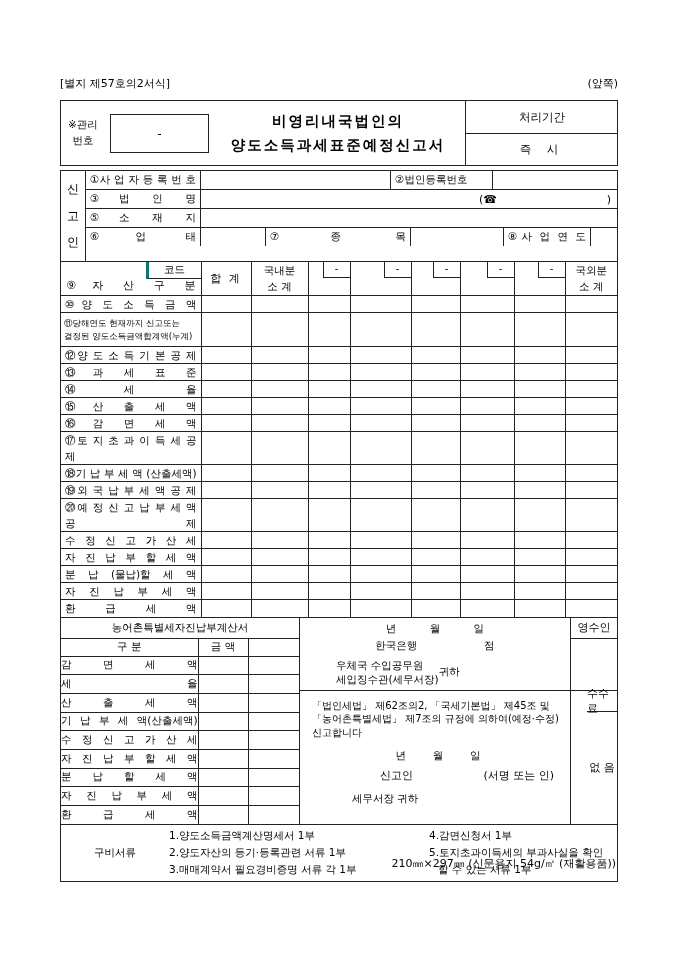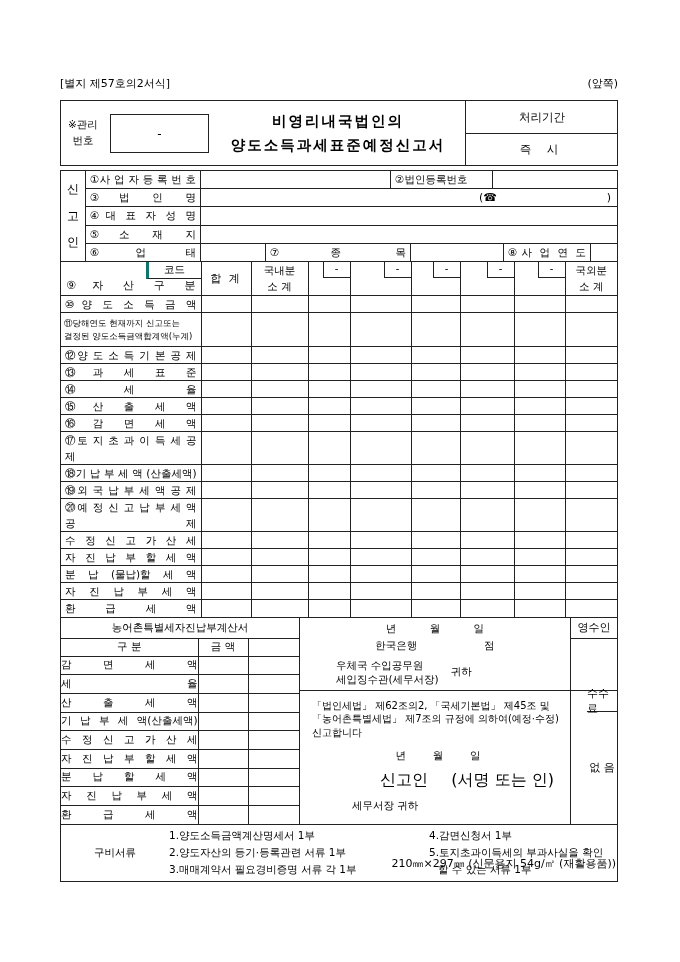--- a/index.html
+++ b/index.html
@@ -64,29 +64,29 @@
   .farm-title { text-align:center; font-size:11px; height:20px; }
   .farm-head { height:17px; text-align:center; }
   .farm-lbl { text-align:justify; text-align-last:justify; padding:0 5px; }
   .rightarea { flex:1; border-left:1px solid #222; display:flex; flex-direction:column; }
   .receipt { height:72px; border-bottom:1px solid #222; display:flex; }
   .receipt-main { width:271px; border-right:1px solid #222; font-size:10.5px; padding-top:4px; box-sizing:border-box; }
   .r-date { text-align:center; white-space:pre; }
   .r-bank { text-align:center; white-space:pre; margin-top:3px; }
   .r-addr { display:flex; align-items:center; margin-top:5px; padding-left:36px; }
   .r-addr-lines { line-height:1.35; }
-  .r-gwiha { margin-left:12px; }
+  .r-gwiha { }
   .receipt-side { flex:1; display:flex; flex-direction:column; }
   .side-label { height:20px; border-bottom:1px solid #222; display:flex; align-items:center;
                 justify-content:center; font-size:11px; }
   .declbox { flex:1; display:flex;gap:16px; }
   .decl-main2 { width:271px; border-right:1px solid #222; font-size:10px; padding:8px 6px 0 12px;
                 box-sizing:border-box; line-height:1.35; }
   .d-date { text-align:center; white-space:pre; margin-top:9px; font-size:10.5px; }
-  .sigrow { display:flex; margin-top:7px; font-size:16px; padding:0 10px 0 68px; }
+  .sigrow { display:flex; margin-top:7px; font-size:11px; padding:0 10px 0 68px; }
   .signote { margin-left:auto; }
   .d-recip { margin-top:7px; padding-left:40px; font-size:10.5px; }
   .fee-side { flex:1; display:flex; flex-direction:column; }
   .fee-value { flex:1; display:flex; align-items:center; justify-content:center; font-size:11px; }
   
   .attach { border-top:1px solid #222; height:56px; display:flex; align-items:center; font-size:10.5px; }
   .attach-label { width:108px; text-align:center; }
   .attach-left { width:260px; line-height:1.6; }
   .attach-right { flex:1; line-height:1.6; }
   .indent { padding-left:9px; }
@@ -137,24 +137,20 @@
           <div class="dcell dvalue grow"></div>
         </div>
         <div class="decl-row">
           <div class="dcell dlabel w115">③법 인 명</div>
           <div class="dcell dvalue grow">
             <span class="phone">
               <span>(☎</span>
               <span>)</span>
             </span>
           </div>
-        </div>
-        <div class="decl-row">
-          <div class="dcell dlabel w115">④대 표 자 성 명</div>
-          <div class="dcell dvalue grow"></div>
         </div>
         <div class="decl-row">
           <div class="dcell dlabel w115">⑤소 재 지</div>
           <div class="dcell dvalue grow"></div>
         </div>
         <div class="decl-row">
           <div class="dcell dlabel w115">⑥업 태</div>
           <div class="dcell dvalue w65"></div>
           <div class="dcell dlabel w145">⑦종 목</div>
           <div class="dcell dvalue w93"></div>

